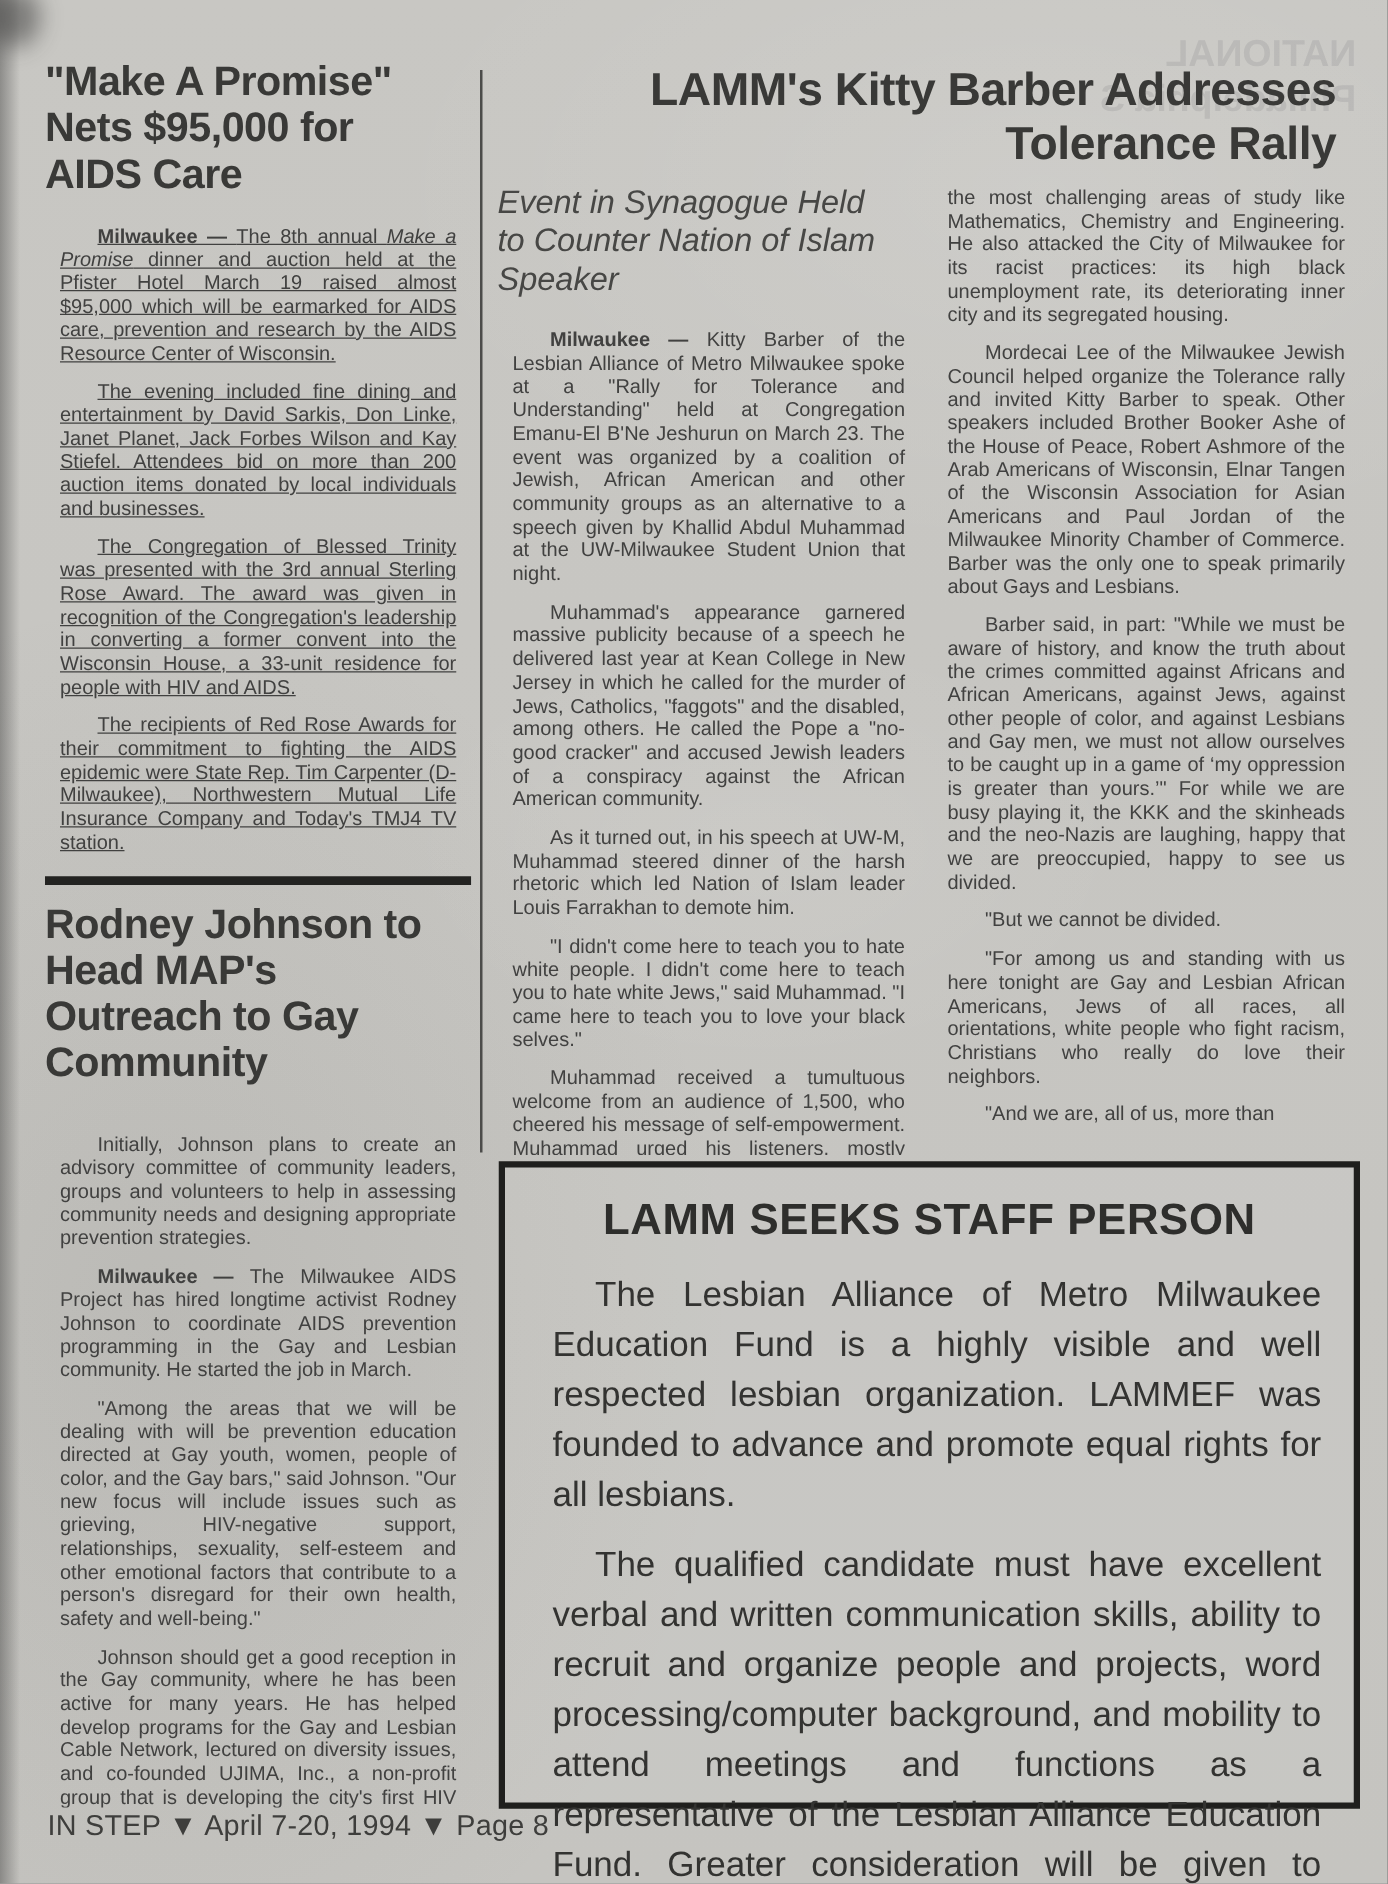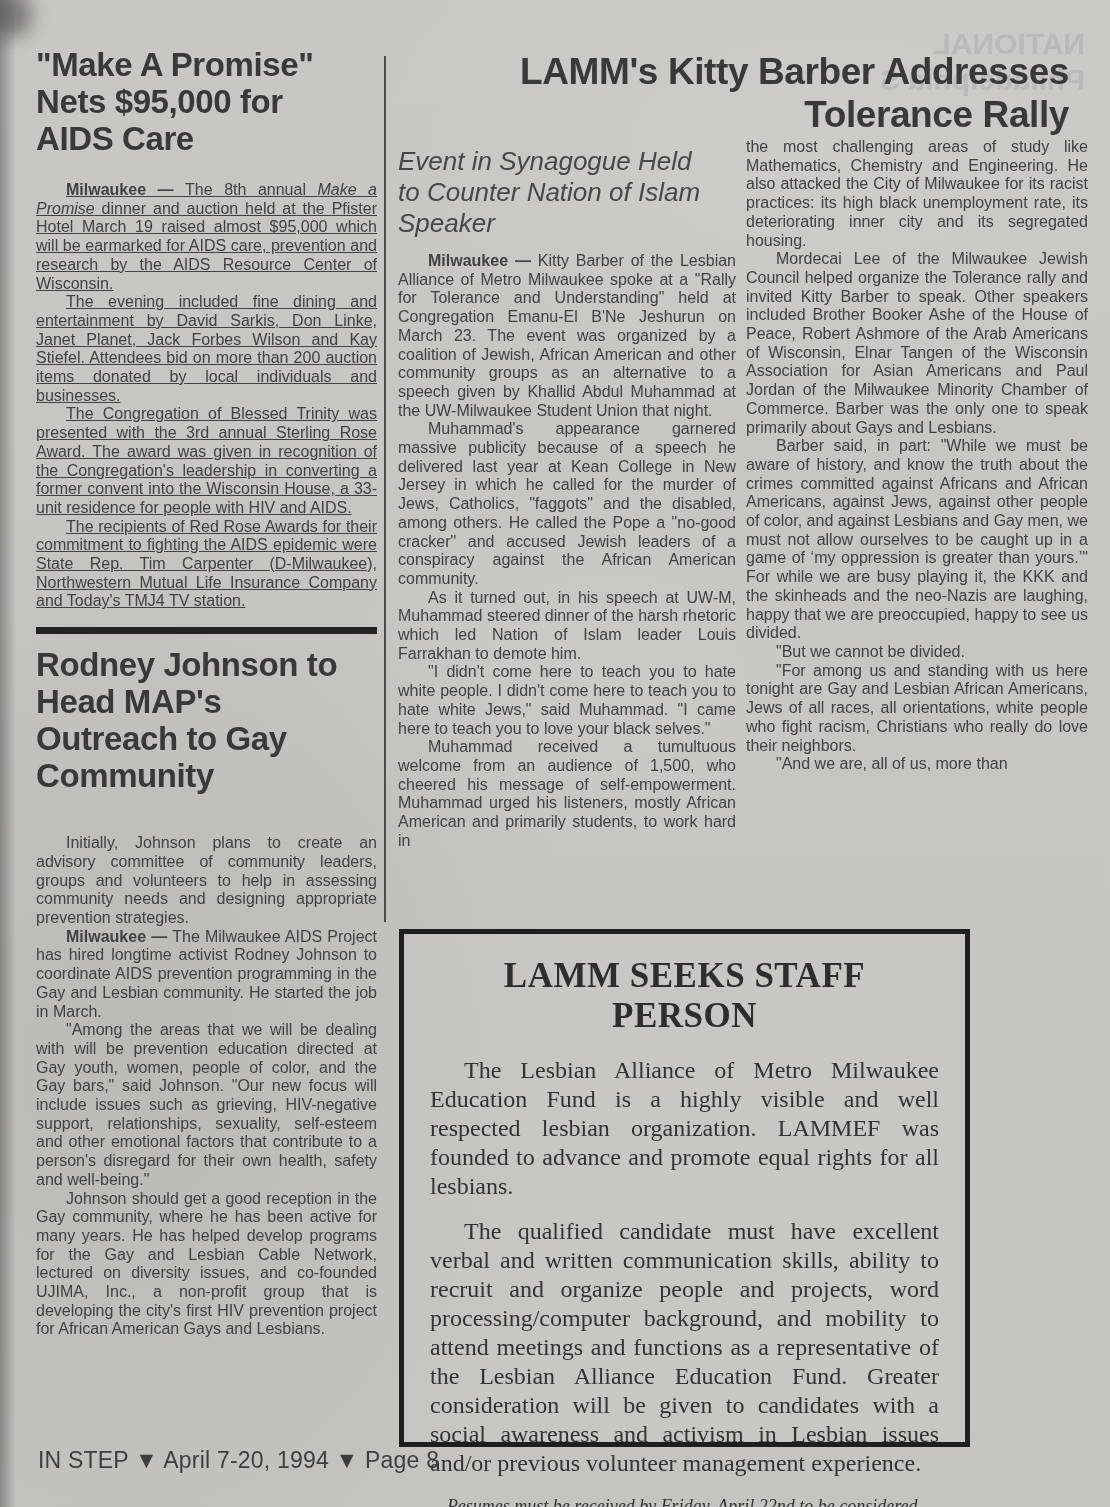--- a/index.html
+++ b/index.html
@@ -15,38 +15,38 @@
   .edge-left{position:absolute;left:0;top:0;width:16px;height:100%;
     background:linear-gradient(to right, rgba(45,45,45,0.38), rgba(45,45,45,0));}
   .top-smudge{position:absolute;left:-8px;top:-10px;width:40px;height:48px;border-radius:50%;
     background:rgba(30,30,30,0.45);filter:blur(9px);}
   .ghost{position:absolute;left:880px;top:26px;transform:scaleX(-1);
     color:rgba(70,70,82,0.12);font-weight:bold;font-size:30px;line-height:36px;white-space:pre-line;}
   .headline{font-weight:bold;color:#393937;letter-spacing:-0.4px;white-space:pre-line;margin:0;}
   h1.h-left{font-size:33px;line-height:37px;}
   .left-col{position:absolute;left:36px;top:46px;width:341px;height:1400px;overflow:hidden;}
   .bodytext{font-size:16px;line-height:18.7px;text-align:justify;color:#414140;}
-  .bodytext p{margin:0;text-indent:30px;}
+  .bodytext p{margin:12px;text-indent:30px;}
   .lead{font-weight:bold;}
   .ital{font-style:italic;}
   .a1-body{margin-top:24px;text-decoration:underline;}
   .bar{height:7px;background:#232321;margin:16px 0 12px 0;}
   h2.h-left2{font-size:33px;line-height:37px;margin:0 0 40px 0;}
   .divider-v{position:absolute;left:384px;top:56px;width:2px;height:866px;background:#4c4c4a;}
   .main-headline{position:absolute;left:377px;top:50px;width:692px;font-size:37px;line-height:43px;text-align:right;}
   .subtitle{position:absolute;left:398px;top:146px;width:360px;font-style:italic;
     font-size:26px;line-height:31px;color:#474745;white-space:pre-line;}
   .colA{position:absolute;left:398px;top:252px;width:338px;height:672px;overflow:hidden;}
   .colB{position:absolute;left:746px;top:138px;width:342px;height:786px;overflow:hidden;}
   .no-indent{text-indent:0 !important;}
-  .ad-box{position:absolute;left:399px;top:929px;width:571px;height:518px;box-sizing:border-box;
+  .ad-box{position:absolute;left:399px;top:929px;width:689px;height:518px;box-sizing:border-box;
     border:5px solid #1f1f1d;padding:16px 26px 10px 26px;
-    font-family:Liberation Serif, serif;color:#333331;background:rgba(255,255,255,0.05);}
+    font-family:Liberation Sans, sans-serif;color:#333331;background:rgba(255,255,255,0.05);}
   .ad-title{text-align:center;font-size:35px;font-weight:bold;letter-spacing:0.5px;margin:6px 0 20px 0;color:#2e2e2c;}
-  .ad-p{font-size:24px;line-height:29px;text-align:justify;text-indent:34px;margin:0 0 16px 0;}
+  .ad-p{font-size:28px;line-height:40px;text-align:justify;text-indent:34px;margin:0 0 16px 12px;}
   .ad-resume{font-style:italic;text-align:center;font-size:18px;margin:18px 0 12px 0;}
   .ad-send{text-align:center;font-size:21.5px;line-height:29px;}
   .footer{position:absolute;left:38px;top:1447px;font-size:23px;color:#3e3e3c;letter-spacing:0.2px;}
 </style>
 </head>
 <body>
 
 <div class="page">
 
   <div class="edge-left"></div>

